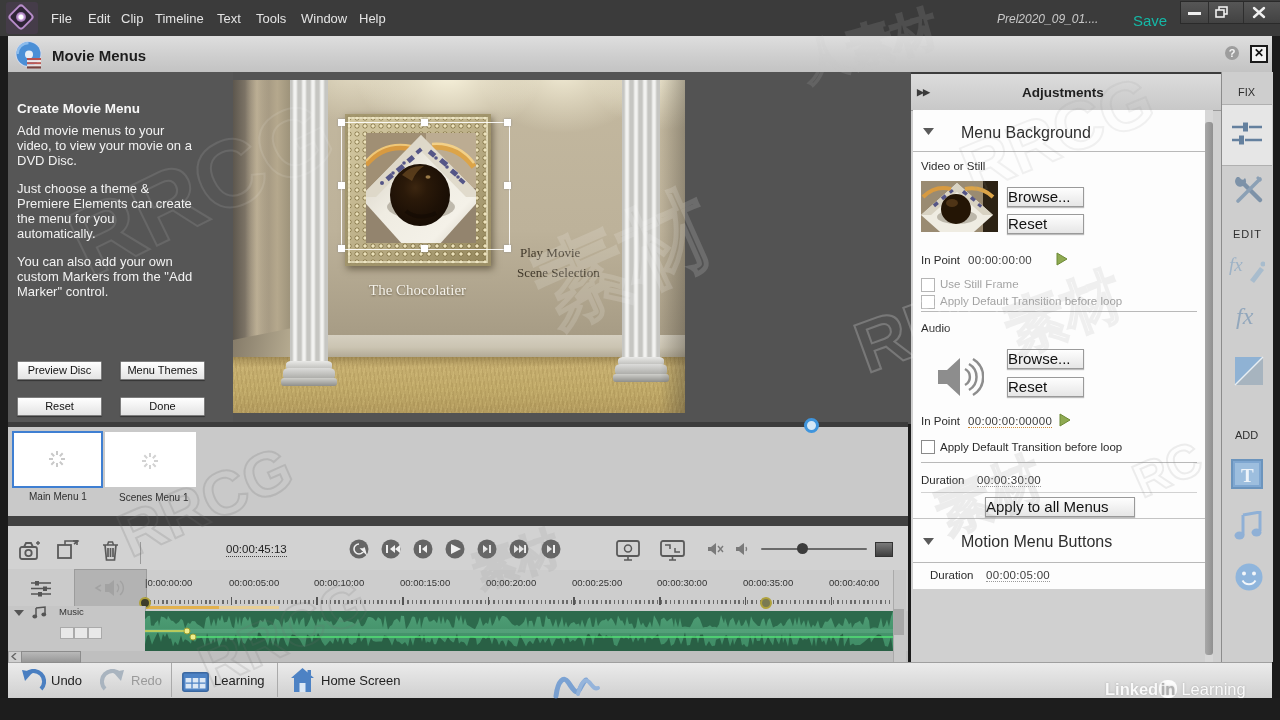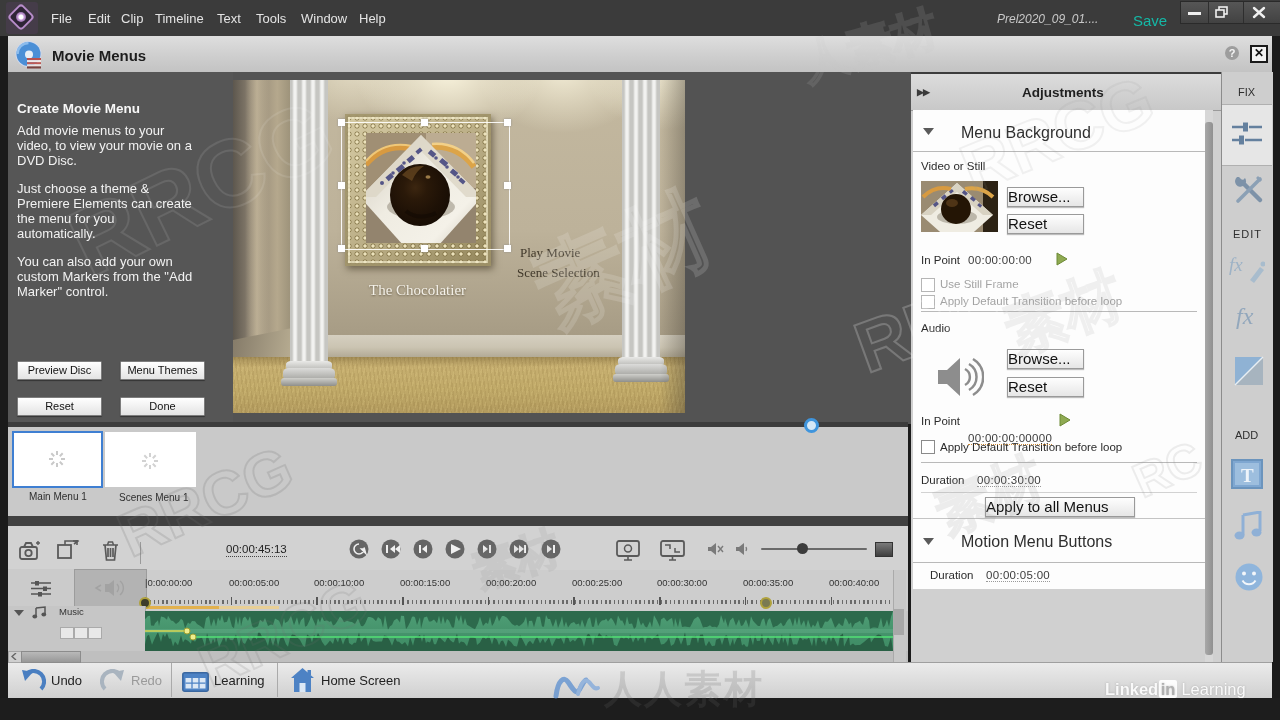--- a/index.html
+++ b/index.html
@@ -267,21 +267,21 @@
   <span class="plabel" style="left:921px;top:322px;">Audio</span>
   <svg class="abs" style="left:936px;top:356px;" width="48" height="42">
     <polygon points="2,14 11,14 24,2 24,40 11,28 2,28" fill="#8d8d8d"></polygon>
     <path d="M29 13 A9 9 0 0 1 29 29" fill="none" stroke="#8d8d8d" stroke-width="2.5"></path>
     <path d="M33 8 A15 15 0 0 1 33 34" fill="none" stroke="#8d8d8d" stroke-width="2.5"></path>
     <path d="M37 3 A21 21 0 0 1 37 39" fill="none" stroke="#8d8d8d" stroke-width="2.5"></path>
   </svg>
   <div class="pbtn" style="left:1007px;top:349px;">Browse...</div>
   <div class="pbtn" style="left:1007px;top:377px;">Reset</div>
   <span class="plabel" style="left:921px;top:415px;">In Point</span>
-  <span class="abs tc" style="left:968px;top:415px;border-bottom:1px dotted #cc8833;margin-top:17px;">00:00:00:00000</span>
+  <span class="abs tc" style="left:968px;top:415px;border-bottom:1px dotted #cc8833;">00:00:00:00000</span>
   <svg class="abs" style="left:1059px;top:413px;" width="12" height="14">
       <path d="M1 1 L11 7 L1 13 Z" fill="#8faa52" stroke="#6d8a36" stroke-width="1"></path>
     </svg>
   <div class="cb" style="left:921px;top:440px;"></div>
   <span class="plabel" style="left:940px;top:441px;">Apply Default Transition before loop</span>
   <div class="hair" style="left:921px;top:462px;width:276px;"></div>
   <span class="plabel" style="left:921px;top:474px;">Duration</span>
   <span class="abs tc" style="left:977px;top:474px;border-bottom:1px dotted #999;">00:00:30:00</span>
   <div class="hair" style="left:921px;top:492px;width:276px;background:#d2d2d2;"></div>
   <div class="pbtn" style="left:985px;top:497px;width:148px;">Apply to all Menus</div>
@@ -510,27 +510,26 @@
   <span class="abs" style="left:214px;top:673px;font-size:13px;color:#222;">Learning</span>
   <div class="abs" style="left:277px;top:663px;width:1px;height:34px;background:#aaa;"></div>
   <svg class="abs" style="left:290px;top:667px;" width="25" height="27">
     <polygon points="12.5,1 24,11 21,11 21,14 4,14 4,11 1,11" fill="#4d82c4"></polygon>
     <rect x="4" y="12" width="17" height="13" fill="#4d82c4"></rect>
     <rect x="9.5" y="16" width="6" height="9" fill="#dce8f5"></rect>
     <rect x="17.5" y="3" width="3.5" height="5" fill="#4d82c4"></rect>
   </svg>
   <span class="abs" style="left:321px;top:673px;font-size:13px;color:#222;">Home Screen</span>
 
-  <div class="abs" style="left:1105px;top:680px;font-size:16.5px;font-weight:bold;color:rgba(255,255,255,.92);text-shadow:0 0 2px rgba(120,120,120,.5);">Linked<span style="background:rgba(255,255,255,.92);color:#b0b0b0;border-radius:2px;padding:0 1.5px;margin-left:1px;">in</span><span style="font-weight:normal;"> Learning</span></div>
+  <div class="abs" style="left:1105px;top:680px;font-size:16.5px;font-weight:bold;color:rgba(255,255,255,.92);text-shadow:0 0 2px rgba(120,120,120,.5);">Linked<span style="background:rgba(255,255,255,.92);color:#b0b0b0;border-radius:8px;padding:0 1.5px;margin-left:1px;">in</span><span style="font-weight:normal;"> Learning</span></div>
 
   <svg class="abs" style="left:552px;top:668px;" width="50" height="32" opacity="0.75">
     <path d="M4 28 C6 12 12 8 16 14 C19 18 22 24 25 24 C28 24 30 14 34 12" fill="none" stroke="#5b8fd0" stroke-width="5" stroke-linecap="round"></path>
     <path d="M26 26 C29 14 33 10 37 14 C40 17 42 22 46 20" fill="none" stroke="#7fa8dc" stroke-width="4" stroke-linecap="round"></path>
   </svg>
-  <div class="abs" style="left:604px;top:664px;width:170px;height:46px;font-size:38px;letter-spacing:2px;color:rgba(100,100,100,.20);font-weight:bold;overflow:hidden;">人人素材</div>
 
   <svg class="abs" style="left:0;top:0;" width="1280" height="720" pointer-events="none">
     <g font-family="Liberation Sans,sans-serif" font-weight="bold" fill="none">
       <text x="60" y="230" font-size="95" stroke="rgba(255,255,255,0.10)" stroke-width="2" transform="rotate(-26 180 190)">RRCG</text>
       <text x="520" y="290" font-size="92" stroke="rgba(255,255,255,0.15)" stroke-width="2" transform="rotate(-24 620 230)">素材</text>
       <text x="845" y="330" font-size="72" stroke="rgba(255,255,255,0.22)" stroke-width="2" transform="rotate(-20 980 290)">RRCG</text>
       <text x="955" y="160" font-size="68" stroke="rgba(150,150,150,0.12)" stroke-width="2" transform="rotate(-22 1050 130)">RRCG</text>
       <text x="1000" y="330" font-size="60" stroke="rgba(150,150,150,0.13)" stroke-width="2" transform="rotate(-20 1070 300)">素材</text>
       <text x="110" y="520" font-size="62" stroke="rgba(110,110,110,0.20)" stroke-width="2" transform="rotate(-24 210 490)">RRCG</text>
       <text x="930" y="505" font-size="55" stroke="rgba(150,150,150,0.16)" stroke-width="2" transform="rotate(-22 1010 480)">素材</text>

